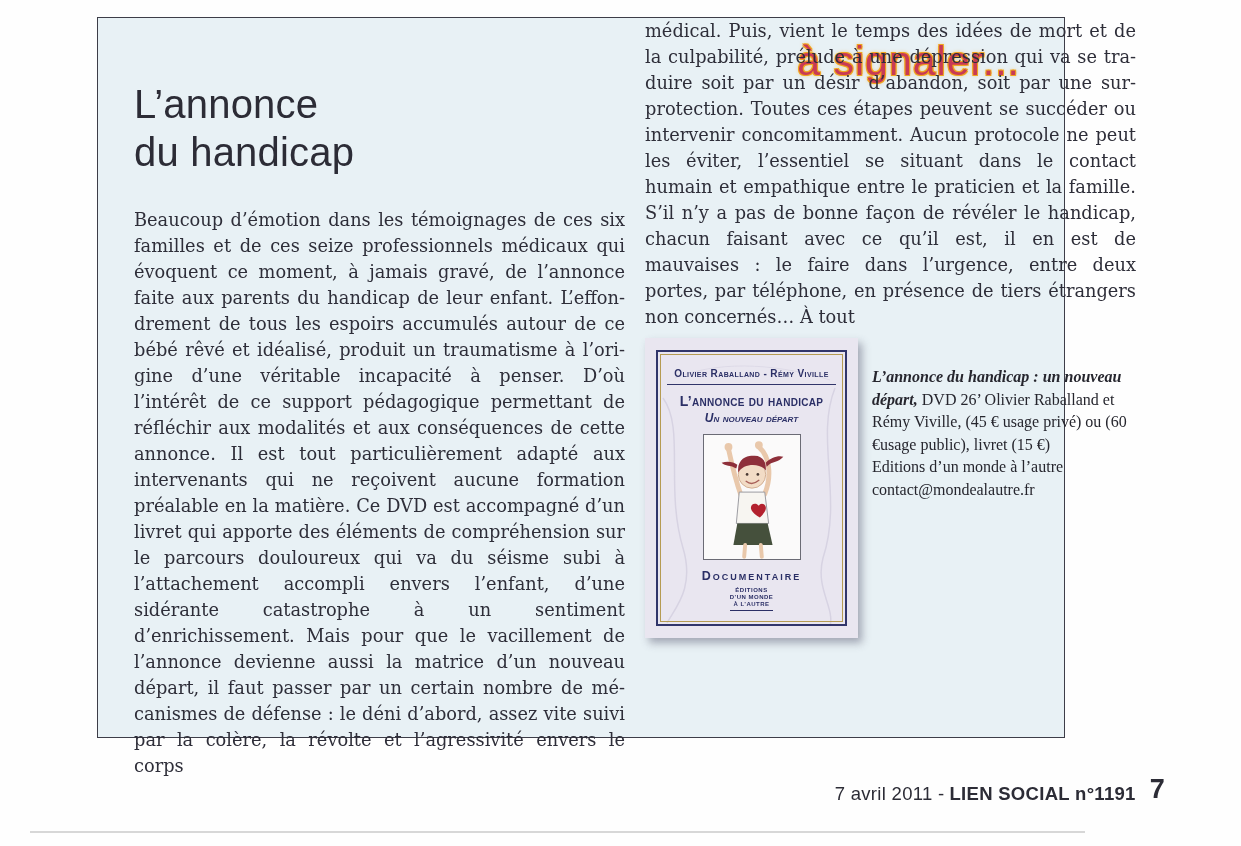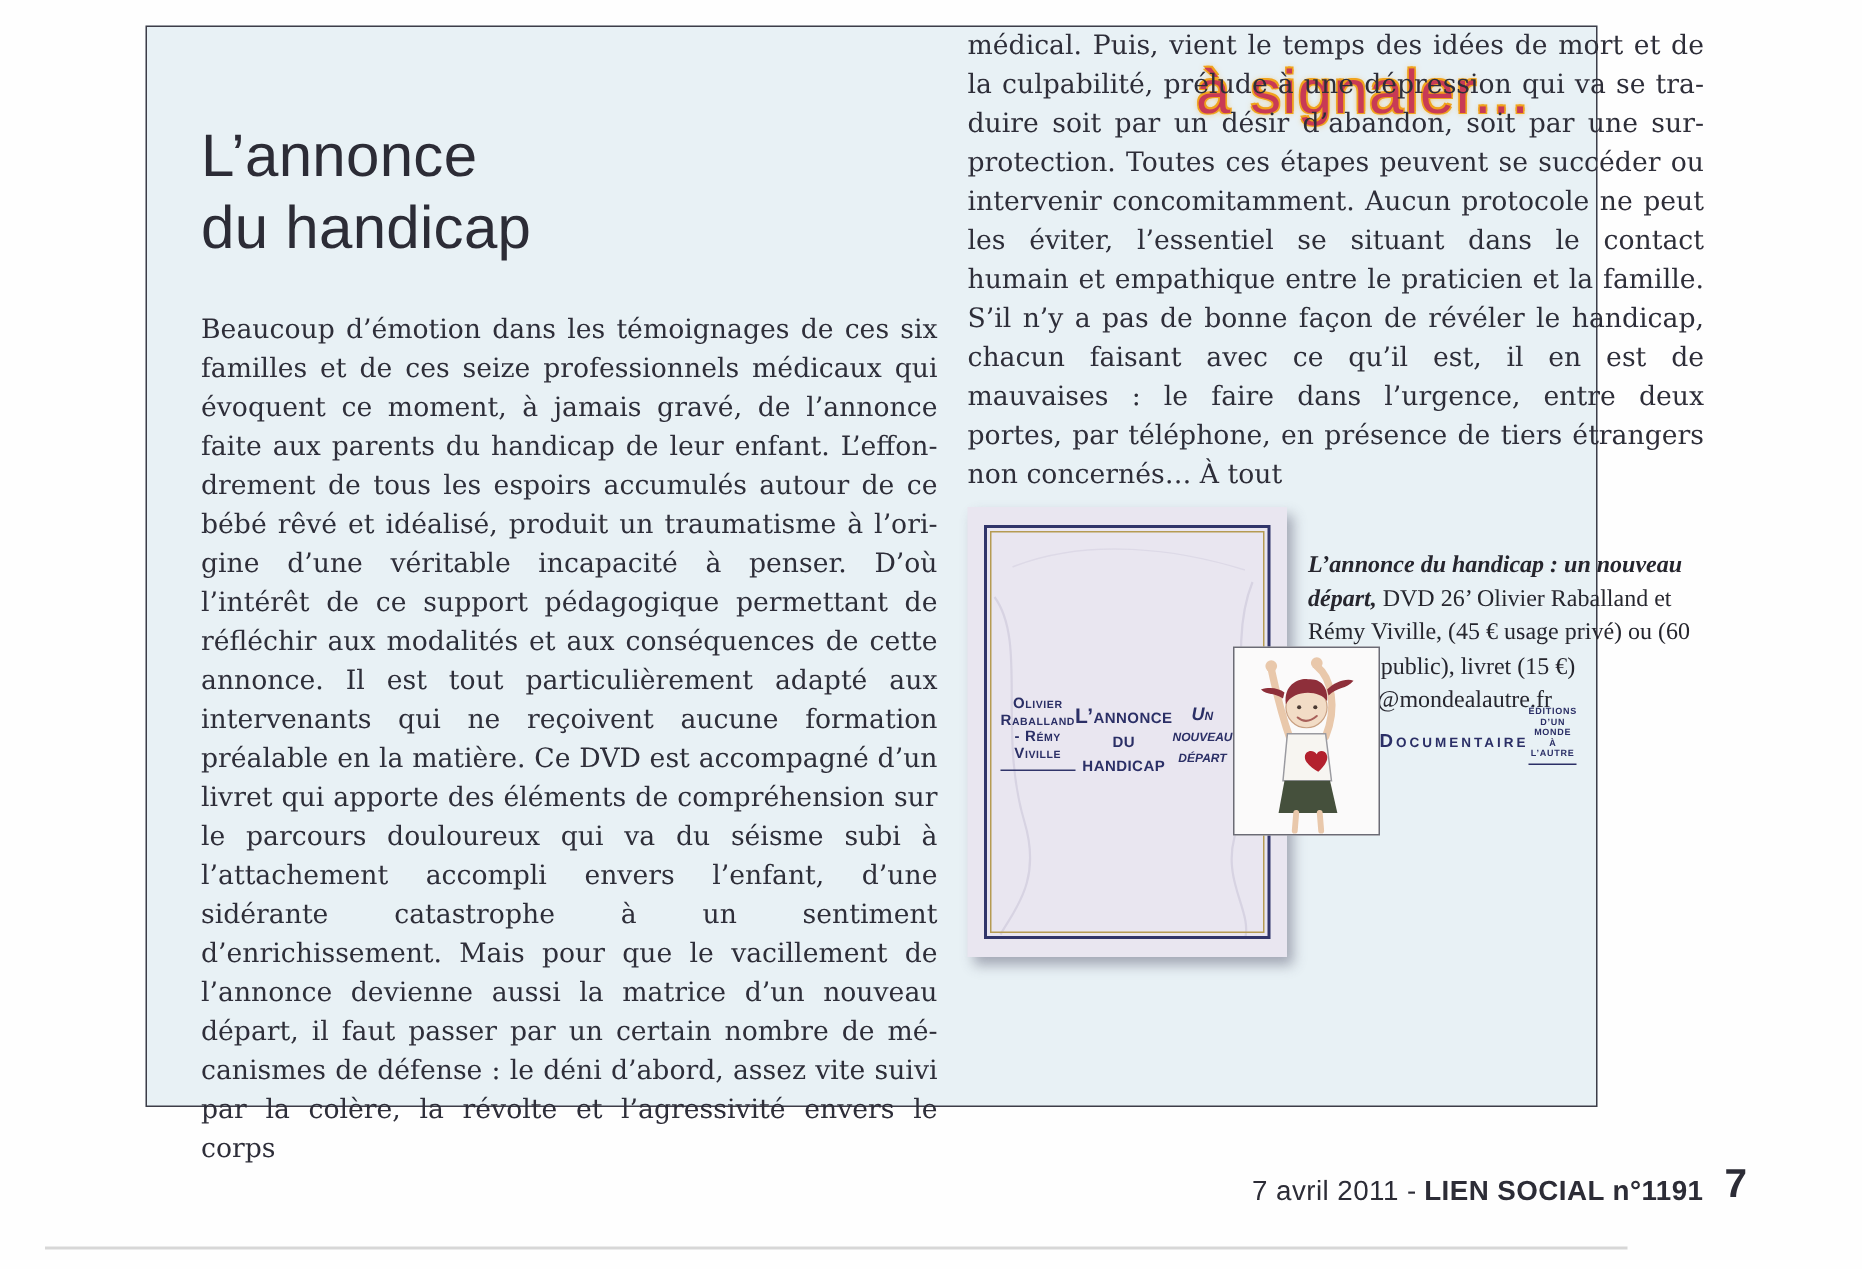--- a/index.html
+++ b/index.html
@@ -75,22 +75,22 @@
     position: relative;
     width: 100%; height: 100%;
     background: #e9e6f0;
     box-shadow: 4px 5px 8px rgba(80,80,105,.45);
     padding: 12px 11px;
   }
   .dvd-sketch { position: absolute; left: 0; top: 0; width: 100%; height: 100%; opacity: .55; }
   .dvd-frame1 { position: relative; border: 2px solid #31356a; height: 100%; padding: 2px; }
   .dvd-frame2 {
     border: 1px solid #b59b52; height: 100%;
-    display: flex; align-items: center;
-    text-align: center; padding: 8px 6px 6px;
+    display: flex; flex-direction: column; align-items: center;
+    text-align: center; padding: 8px 6px 6px; justify-content: center;
   }
   .dvd-authors {
     width: 100%;
     font-size: 10px; font-weight: 700;
     font-variant: small-caps;
     color: #2b2f66; letter-spacing: .4px;
     padding-bottom: 5px; border-bottom: 1px solid #31356a;
   }
   .dvd-title   { font-size: 14px;  font-weight: 700; font-variant: small-caps; color: #2b2f66; margin-top: 8px; letter-spacing:.3px; }
   .dvd-subtitle{ font-size: 12px;font-weight: 700; font-style: italic; font-variant: small-caps; color: #2b2f66; margin-top: 2px; }
@@ -206,20 +206,21 @@
                 <div>à l’autre</div>
               </div>
             </div>
           </div>
         </div>
       </div>
 
 
       <div class="caption">
         <p><span class="caption-head">L’annonce du handicap : un nouveau départ,</span><span> DVD 26’ Olivier Raballand et Rémy Viville, (45 € usage privé) ou (60 €usage public), livret (15 €)</span></p>
+        <p>Editions d’un monde à l’autre</p>
         <p>contact@mondealautre.fr</p>
       </div>
     </div>
 
   </div>
 </div>
 
 <div class="footer">
   <span>7 avril 2011 -</span>
   <span class="journal">LIEN SOCIAL n°1191</span>

